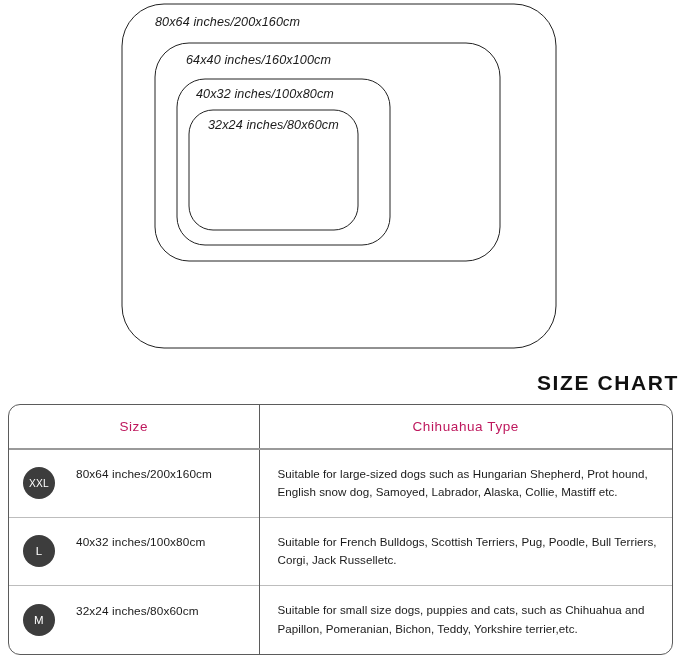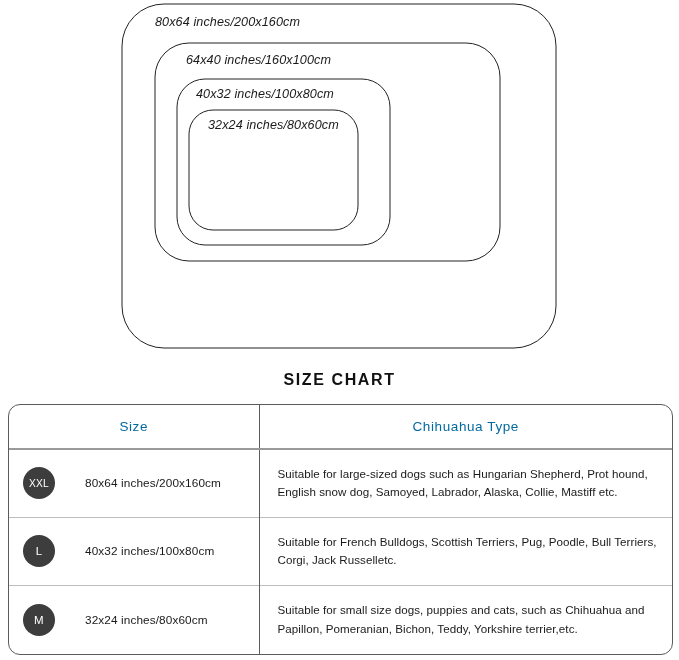--- a/index.html
+++ b/index.html
@@ -40,24 +40,24 @@
   #label-xl  { left: 186px; top: 53px;  font-size: 12.6px; }
   #label-l   { left: 196px; top: 87px;  font-size: 12.6px; }
   #label-m   { left: 208px; top: 118px; font-size: 12.6px; }
 
   
   #size-chart-title {
     position: absolute;
     left: 0;
     top: 371px;
     width: 679px;
-    text-align: center;
+    text-align: right;
     font-family: "Liberation Sans", sans-serif;
     font-weight: bold;
-    font-size: 16px;
+    font-size: 21px;
     letter-spacing: 1.6px;
     color: #111111;
   }
 
   
   #size-table {
     position: absolute;
     left: 8px;
     top: 404px;
     width: 665px;
@@ -71,21 +71,21 @@
     width: 100%;
     height: 100%;
     border-collapse: collapse;
     table-layout: fixed;
   }
   #size-table col.col-size { width: 250px; }
 
   #size-table th {
     font-weight: normal;
     font-size: 13.5px;
-    color: #0369a1;
+    color: #be185d;
     height: 44px;
     text-align: center;
     vertical-align: middle;
     letter-spacing: 0.6px;
     border-bottom: 2px solid #9a9a9a;
   }
   #size-table th.th-size { border-right: 1px solid #5b5b5b; }
 
   #size-table td {
     vertical-align: middle;
@@ -99,22 +99,21 @@
   #size-table td.cell-type {
     padding: 6px 14px 6px 18px;
     font-size: 11.6px;
     line-height: 1.62;
     color: #1a1a1a;
     letter-spacing: 0.05px;
   }
 
   .size-cell-inner {
     display: flex;
-    align-items: center;
-    gap: 30px;
+    gap: 21px;
   }
   .size-badge {
     flex: 0 0 auto;
     width: 32px;
     height: 32px;
     border-radius: 50%;
     background: #3d3d3d;
     color: #ffffff;
     display: flex;
     align-items: center;

